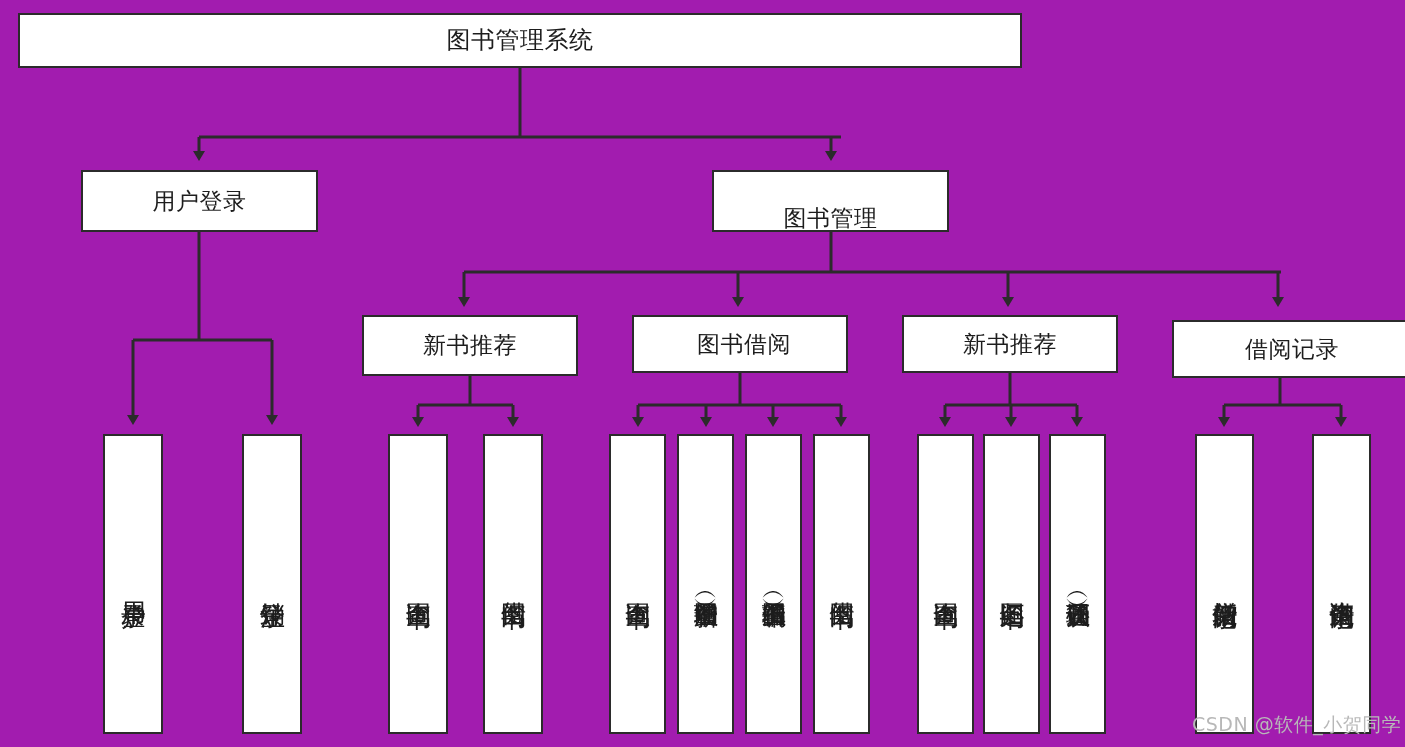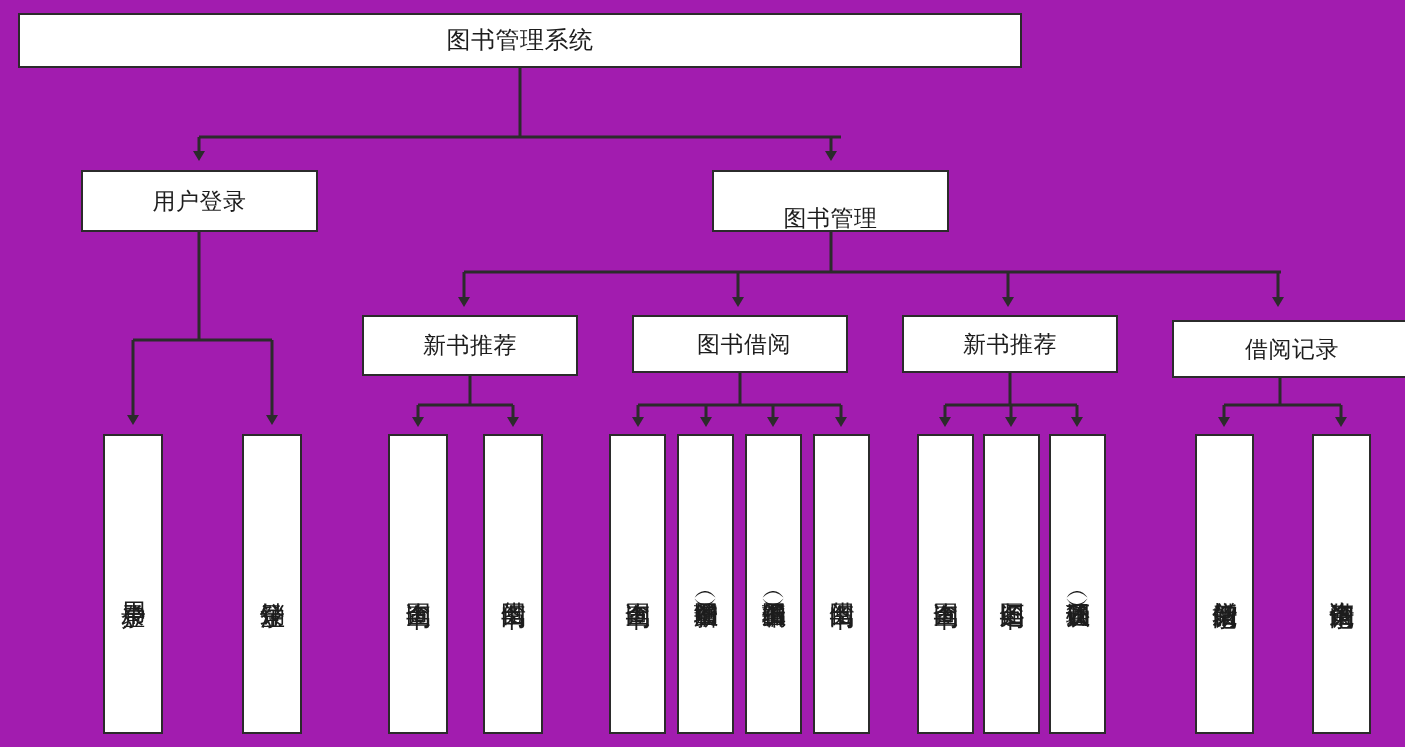--- a/index.html
+++ b/index.html
@@ -193,14 +193,15 @@
     <span class="lbl">确认归还（管理员）</span>
   </div>
 
   <div class="node vert" style="left:1195px;top:434px;width:59px;height:300px;">
     <span class="lbl">新增借阅记录</span>
   </div>
   <div class="node vert" style="left:1312px;top:434px;width:59px;height:300px;">
     <span class="lbl">查询借阅记录</span>
   </div>
 
+  <div class="watermark" style="left:1192px;top:712px;">CSDN @软件_小贺同学</div>
 
 </div>
 
 </body></html>

